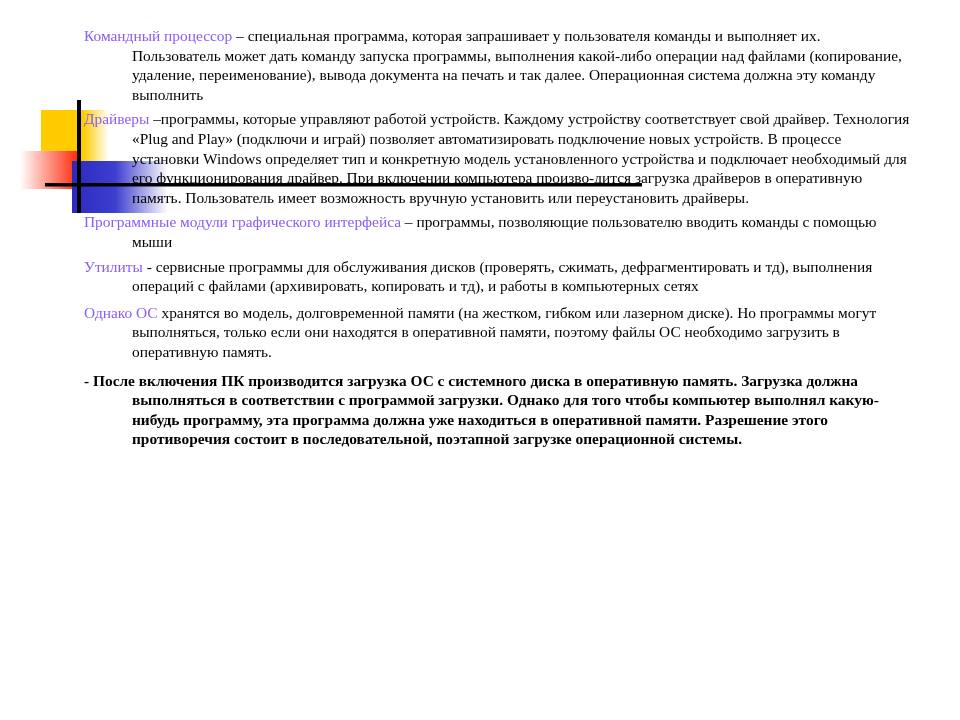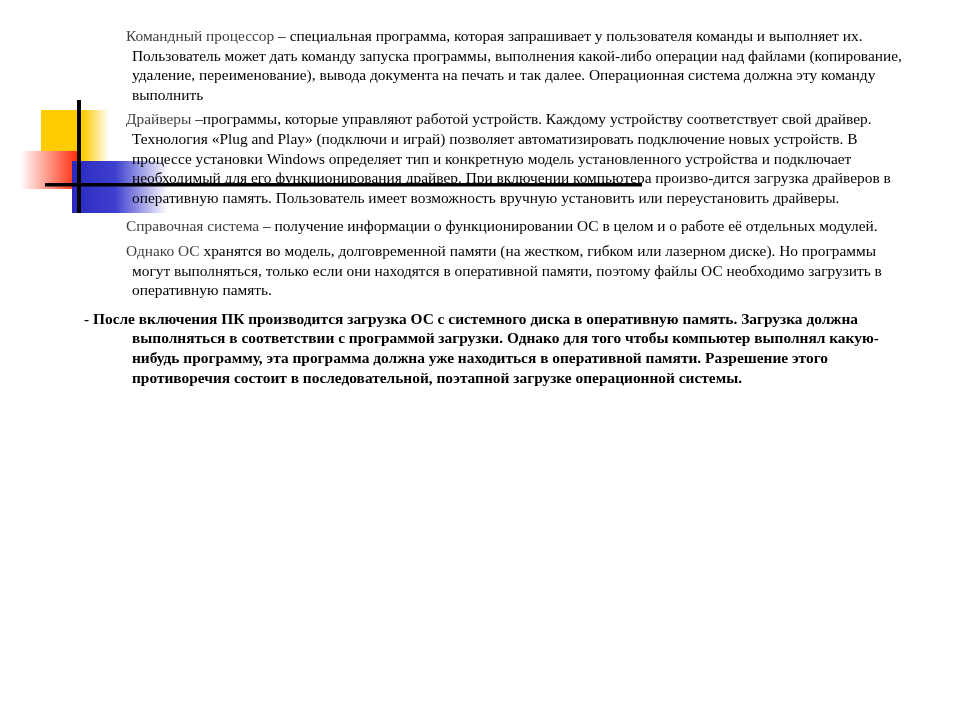--- a/index.html
+++ b/index.html
@@ -42,22 +42,21 @@
     font-size: 15.4px;
     line-height: 19.6px;
     color: #000000;
     text-align: left;
     text-indent: -0px;
   }
   .para .body {
     display: inline;
   }
   .para .lead {
-    color: #404040;
-    margin-left: 42px;
+    color: #8b5cf6;
   }
   
   .para .wrap {
     display: block;
     padding-left: 48px;
     text-indent: -48px;
   }
   .para.dashline .wrap {
     padding-left: 48px;
     text-indent: -48px;
@@ -114,31 +113,36 @@
   <div class="gap-sm"></div>
 
   <p class="para">
     <span class="wrap">
       <span class="lead">Драйверы</span><span class="body"> –программы, которые управляют работой устройств. Каждому устройству соответствует свой драйвер. Технология «Plug and Play» (подключи и играй) позволяет автоматизировать подключение новых устройств. В процессе установки Windows определяет тип и конкретную модель установленного устройства и подключает необходимый для его функционирования драйвер. При включении компьютера произво-дится загрузка драйверов в оперативную память. Пользователь имеет возможность вручную установить или переустановить драйверы.</span>
     </span>
   </p>
 
   <div class="gap-sm"></div>
 
-
-  <div class="gap-sm"></div>
-
+  <p class="para">
+    <span class="wrap">
+      <span class="lead">Программные модули графического интерфейса</span><span class="body"> – программы, позволяющие пользователю вводить команды с помощью мыши</span>
+    </span>
+  </p>
 
   <div class="gap-sm"></div>
 
   <p class="para">
     <span class="wrap">
-      <span class="lead">Справочная система</span><span class="body"> – получение информации о функционировании ОС в целом и о работе её отдельных модулей.</span>
+      <span class="lead">Утилиты</span><span class="body"> -  сервисные программы для обслуживания дисков (проверять, сжимать, дефрагментировать и тд), выполнения операций с файлами (архивировать, копировать и тд), и работы в компьютерных сетях</span>
     </span>
   </p>
+
+  <div class="gap-sm"></div>
+
 
   <div class="gap-sm"></div>
 
   <p class="para">
     <span class="wrap">
       <span class="lead"> Однако ОС</span><span class="body"> хранятся во модель, долговременной памяти (на жестком, гибком или лазерном диске). Но программы могут выполняться, только если они находятся в оперативной памяти, поэтому файлы ОС необходимо загрузить в оперативную память.</span>
     </span>
   </p>
 
   <div class="gap-sm"></div>

